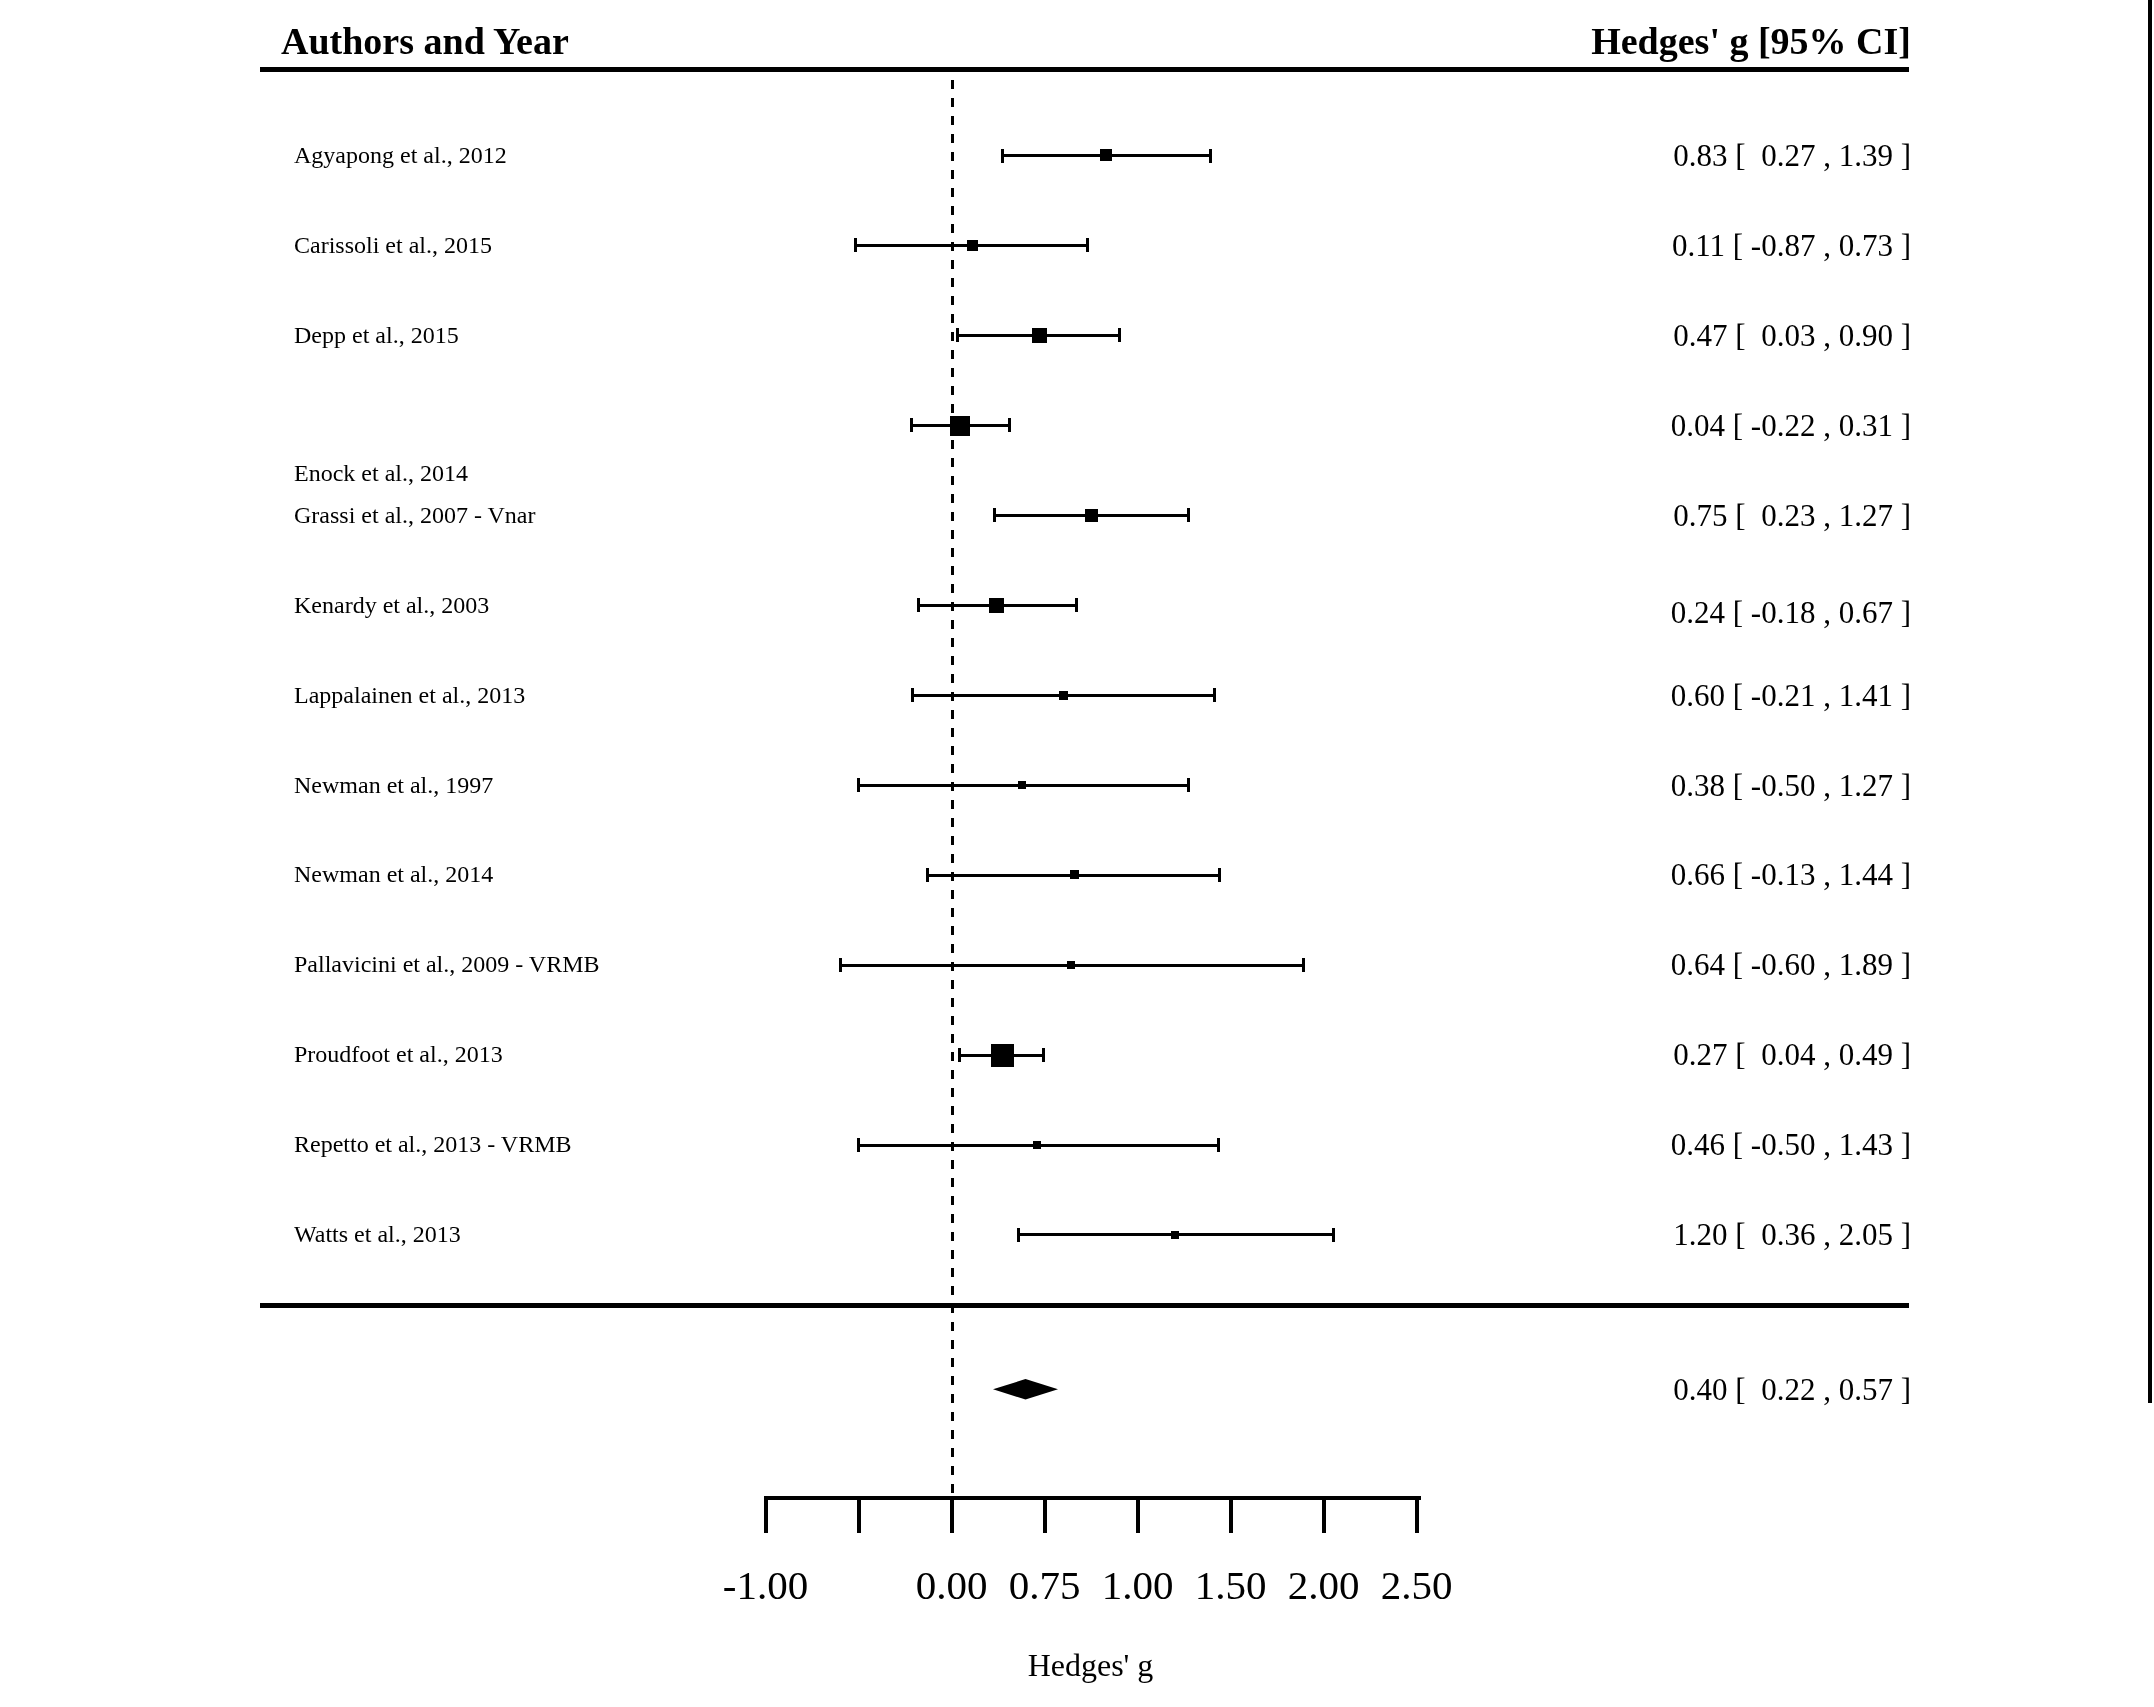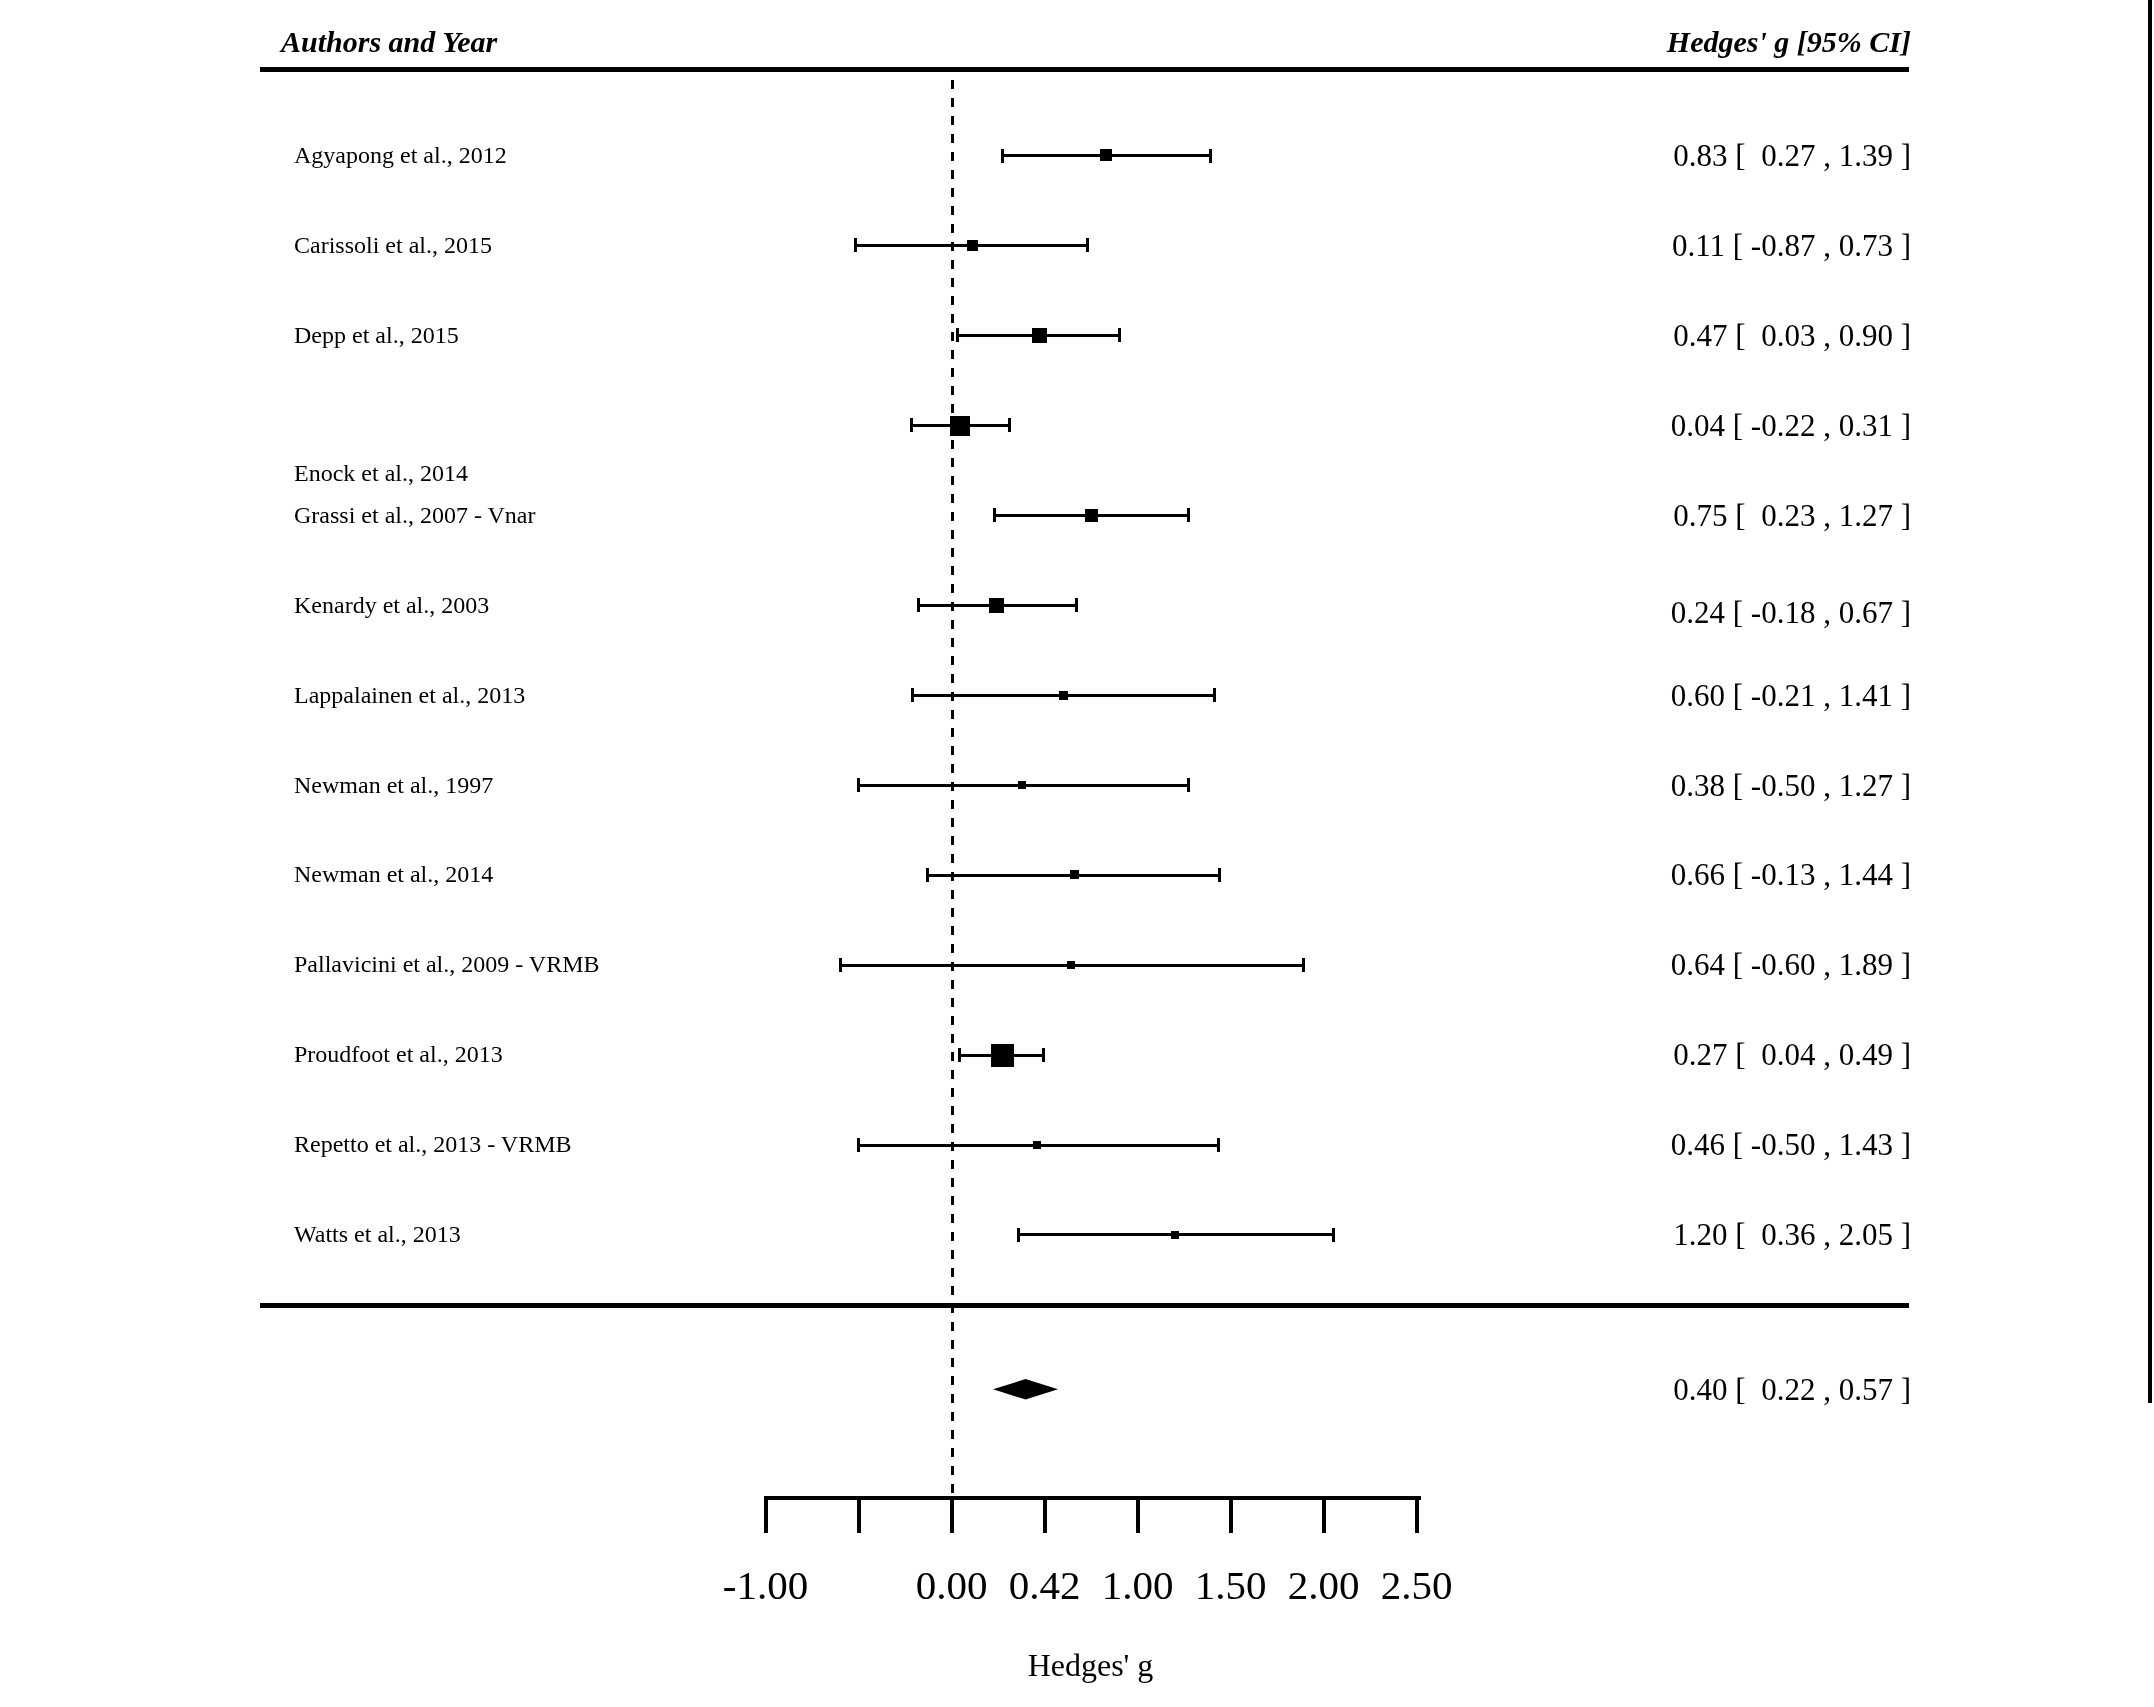--- a/index.html
+++ b/index.html
@@ -6,24 +6,23 @@
   #canvas{
     position:relative;
     width:2155px;height:1708px;
     background:#ffffff;
     font-family:"Liberation Serif", serif;
     color:#000;
     overflow:hidden;
   }
   .hdr{
     position:absolute;
-    font-size:30px;font-weight:bold;
+    font-size:38px;font-weight:bold;
     top:22.5px;line-height:37px;
     white-space:pre;
-    font-style:italic;
   }
   .hdr-left{left:281px;}
   .hdr-right{right:244px;}
   .rule{position:absolute;background:#000;height:4.7px;}
   .top-rule{left:260px;width:1649px;top:67px;}
   .mid-rule{left:260px;width:1649px;top:1303px;}
   .right-border{position:absolute;background:#000;width:3.7px;left:2148px;top:0;height:1403px;}
   .dotted-line{
     position:absolute;left:951px;top:80px;width:2.8px;height:1417px;
     background:repeating-linear-gradient(to bottom,#000 0 9.4px,transparent 9.4px 18px);
@@ -152,21 +151,21 @@
   <div class="row-value" style="top:1369px;">0.40 [  0.22 , 0.57 ]</div>
 
   <div id="axis">
       <div class="axis-line" style="left: 766px; top: 1496px; width: 655px;"></div>
       <div class="axis-tick" style="left: 764px; top: 1496px;"></div>
       <div class="tick-label" style="left: 766px; top: 1567px;">-1.00</div>
       <div class="axis-tick" style="left: 857px; top: 1496px;"></div>
       <div class="axis-tick" style="left: 950px; top: 1496px;"></div>
       <div class="tick-label" style="left: 952px; top: 1567px;">0.00</div>
       <div class="axis-tick" style="left: 1043px; top: 1496px;"></div>
-      <div class="tick-label" style="left: 1045px; top: 1567px;">0.42</div>
+      <div class="tick-label" style="left: 1045px; top: 1567px;">0.75</div>
       <div class="axis-tick" style="left: 1136px; top: 1496px;"></div>
       <div class="tick-label" style="left: 1138px; top: 1567px;">1.00</div>
       <div class="axis-tick" style="left: 1229px; top: 1496px;"></div>
       <div class="tick-label" style="left: 1231px; top: 1567px;">1.50</div>
       <div class="axis-tick" style="left: 1322px; top: 1496px;"></div>
       <div class="tick-label" style="left: 1324px; top: 1567px;">2.00</div>
       <div class="axis-tick" style="left: 1415px; top: 1496px;"></div>
       <div class="tick-label" style="left: 1417px; top: 1567px;">2.50</div>
     </div>
   <div class="x-title" style="left:1091px;">Hedges' g</div>

